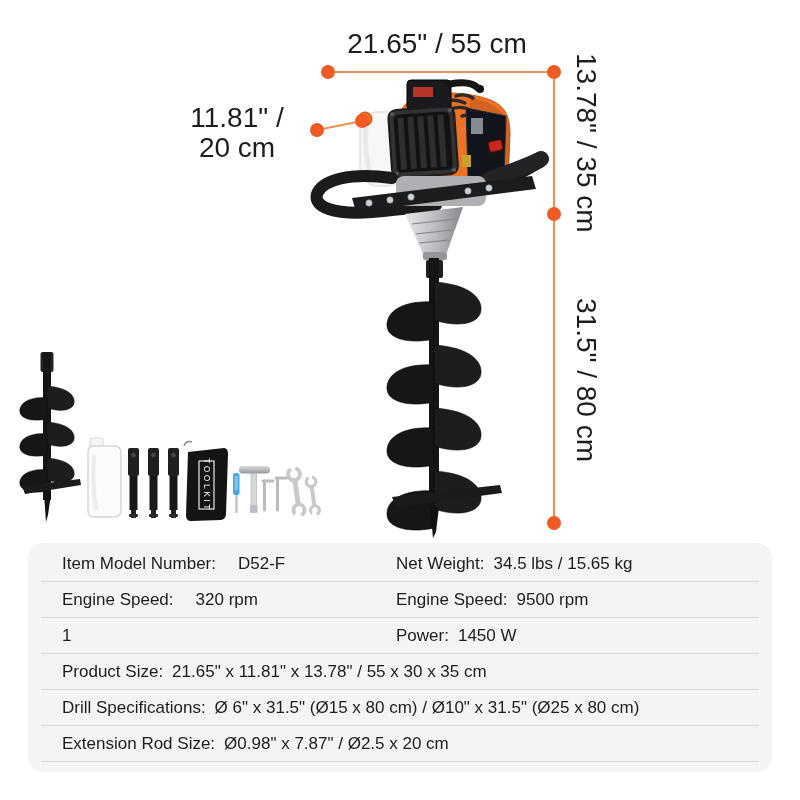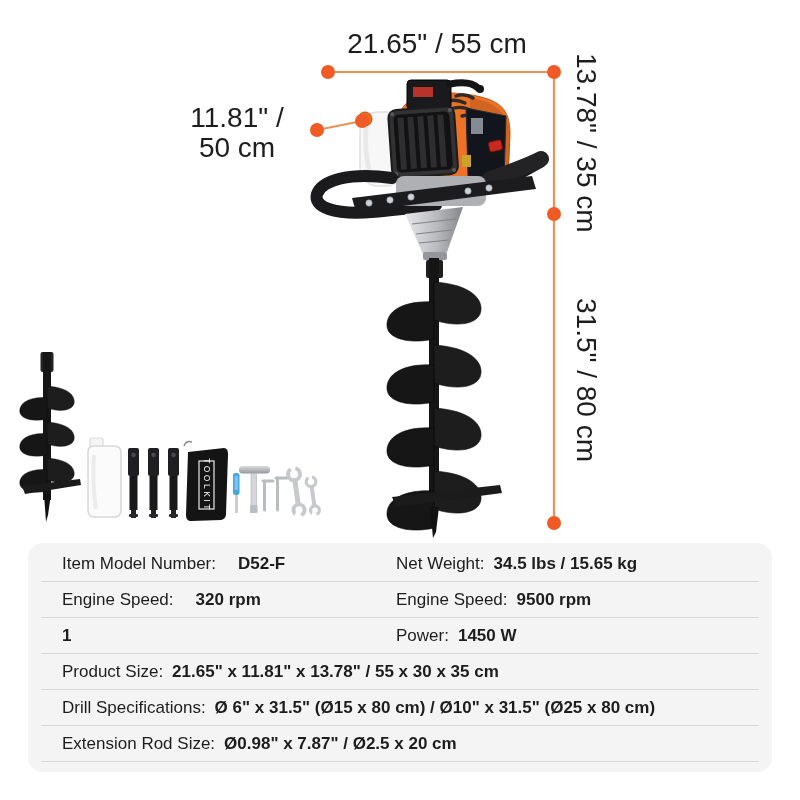--- a/index.html
+++ b/index.html
@@ -27,21 +27,21 @@
   }
   .spec-row{
     display:flex;align-items:center;height:36px;box-sizing:border-box;
     border-bottom:1px solid var(--table-divider,#d8d8d8);
     padding-left:21px;font-size:17px;
   }
   .spec-cell{display:flex;align-items:baseline;}
   .spec-cell.c0{width:334px;flex:none;gap:13px;}
   .spec-cell.wide{width:auto;}
   .spec-label{font-weight:400;margin-right:9px;}
-  .spec-value{font-weight:700;}
+  .spec-value{font-weight:400;}
 </style>
 </head>
 <body>
 
 <div class="stage">
 
   <svg width="800" height="800" viewBox="0 0 800 800">
     <defs>
       <linearGradient id="gCone" x1="0" y1="0" x2="1" y2="0">
         <stop offset="0" stop-color="#e8e8ea"></stop>
@@ -228,21 +228,21 @@
       <circle class="dim-dot" cx="317" cy="130" r="7"></circle>
       <circle class="dim-dot" cx="362" cy="121" r="7"></circle>
       <circle class="dim-dot" cx="554" cy="214" r="7"></circle>
       <circle class="dim-dot" cx="554" cy="523" r="7"></circle>
     </g>
   </svg>
 
   <div class="dim-label dim-width">21.65" / 55 cm</div>
   <div class="dim-label dim-depth">
     <span>11.81" /</span><br>
-    <span>50 cm</span>
+    <span>20 cm</span>
   </div>
   <div class="dim-label dim-vert dim-height">13.78" / 35 cm</div>
   <div class="dim-label dim-vert dim-auger">31.5" / 80 cm</div>
 
   <div class="spec-table">
       <div class="spec-row">
         <div class="spec-cell c0">
           <span class="spec-label">Item Model Number:</span>
           <span class="spec-value">D52-F</span>
         </div>

